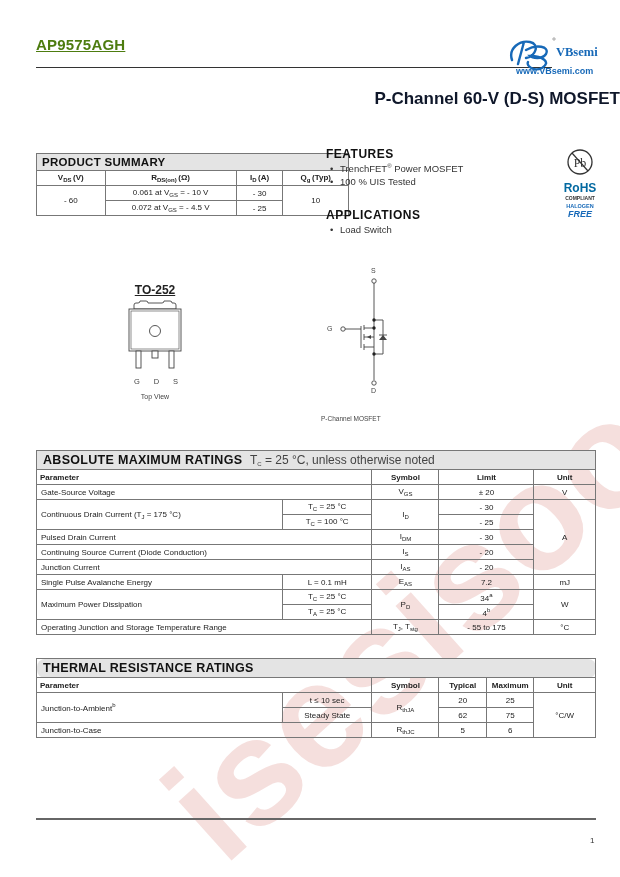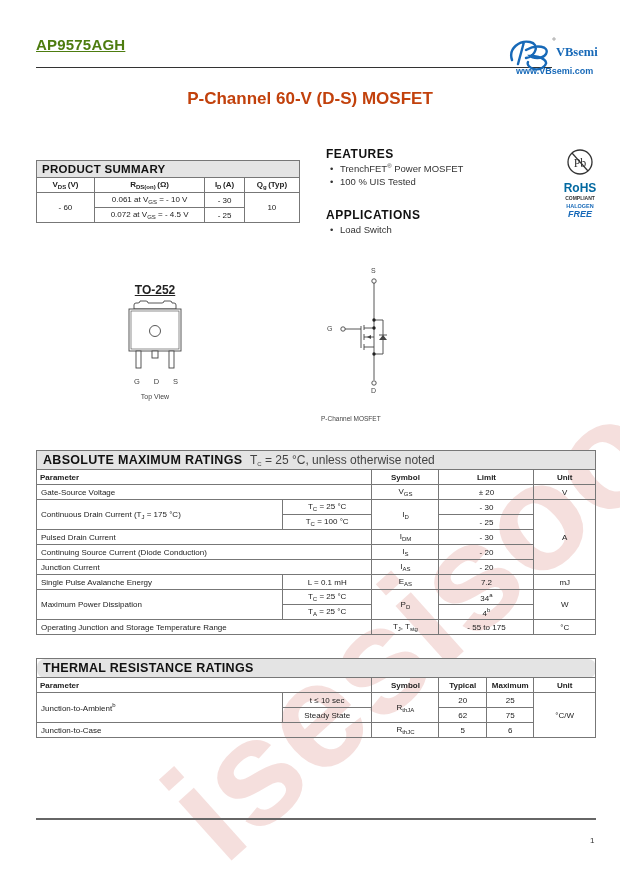--- a/index.html
+++ b/index.html
@@ -8,34 +8,34 @@
   .abs { position:absolute; }
   
   .wm { position:absolute; left:0; top:0; width:620px; height:877px; pointer-events:none; z-index:0; }
   .content { position:absolute; left:0; top:0; width:620px; height:877px; z-index:1; }
 
   .part-no { left:36px; top:36px; font-size:15px; font-weight:bold; color:#4d7c0f; text-decoration:underline; letter-spacing:0.2px; }
   .hdr-rule { left:36px; top:67px; width:516px; height:0; border-top:1.3px solid #333; }
   .logo { left:506px; top:34px; width:104px; height:44px; }
   .logo-text { left:556px; top:45px; font-family:"Liberation Serif", serif; font-size:12.5px; font-weight:bold; color:#1769b8; }
   .logo-url { left:516px; top:66px; font-size:9px; font-weight:bold; color:#1769b8; }
-  .title { left:0; width:620px; top:89px; text-align:center; font-size:17px; font-weight:bold; color:#c2410c; }
+  .title { left:0; width:620px; top:89px; text-align:right; font-size:17px; font-weight:bold; color:#0f172a; }
 
   table { border-collapse:collapse; font-family:"Liberation Sans", sans-serif; }
   td, th { border:1px solid #777; padding:0 3px; font-size:8px; color:#222; }
   .tblhead td { background:#e4e4e4; font-weight:900; font-size:12.5px; letter-spacing:0.3px; text-align:left; padding:2px 6px; color:#111; }
   .tblhead .cond { font-weight:normal; font-size:12px; letter-spacing:0; color:#444; }
   .colh td { font-weight:bold; text-align:center; height:16px; }
   .colh td.left { text-align:left; }
   .c { text-align:center; }
   .l { text-align:left; padding-left:4px; }
   sub { font-size:6px; vertical-align:-2px; }
   sup { font-size:6px; vertical-align:4px; }
 
-  .ps { left:36px; top:160px; width:264px; }
+  .ps { left:36px; top:153px; width:313px; }
   .ps td { height:14px; }
   .ps .colh td { font-size:8px; }
 
   .feat { left:326px; top:147px; }
   .sec-h { font-weight:900; font-size:12px; letter-spacing:0.5px; color:#111; margin:0 0 2px 0; }
   .bl { font-size:9.5px; color:#333; margin:2px 0 2px 4px; }
   .bl .dot { display:inline-block; width:10px; }
 
   .rohs { left:555px; top:148px; width:50px; text-align:center; }
   .rohs .r1 { font-size:12px; font-weight:bold; color:#0369a1; margin-top:1px; }

